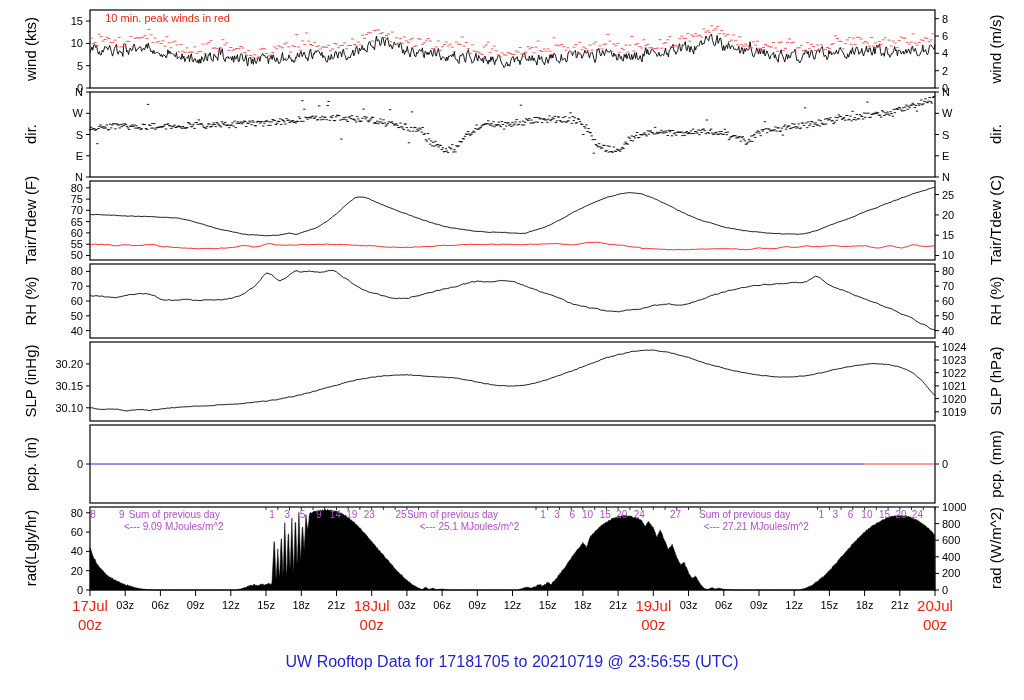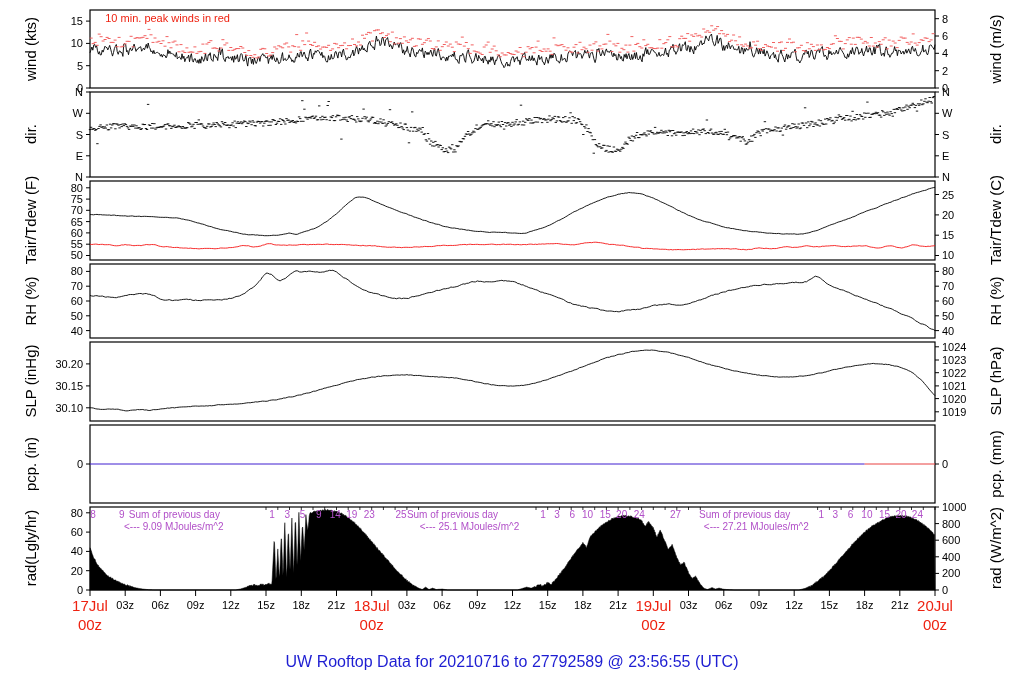--- a/index.html
+++ b/index.html
@@ -176,14 +176,14 @@
   <div class="vlabel" style="left:30px;top:548px">rad(Lgly/hr)</div>
 
   <div class="vlabel" style="left:995px;top:49px">wind (m/s)</div>
   <div class="vlabel" style="left:995px;top:134px">dir.</div>
   <div class="vlabel" style="left:995px;top:220px">Tair/Tdew (C)</div>
   <div class="vlabel" style="left:995px;top:301px">RH (%)</div>
   <div class="vlabel" style="left:995px;top:381px">SLP (hPa)</div>
   <div class="vlabel" style="left:995px;top:464px">pcp. (mm)</div>
   <div class="vlabel" style="left:995px;top:548px">rad (W/m^2)</div>
 
-  <div class="title">UW Rooftop Data for 20210716  to  27792589 @ 23:56:55  (UTC)</div>
+  <div class="title">UW Rooftop Data for 17181705  to  20210719 @ 23:56:55  (UTC)</div>
 </div>
 
 </body></html>

